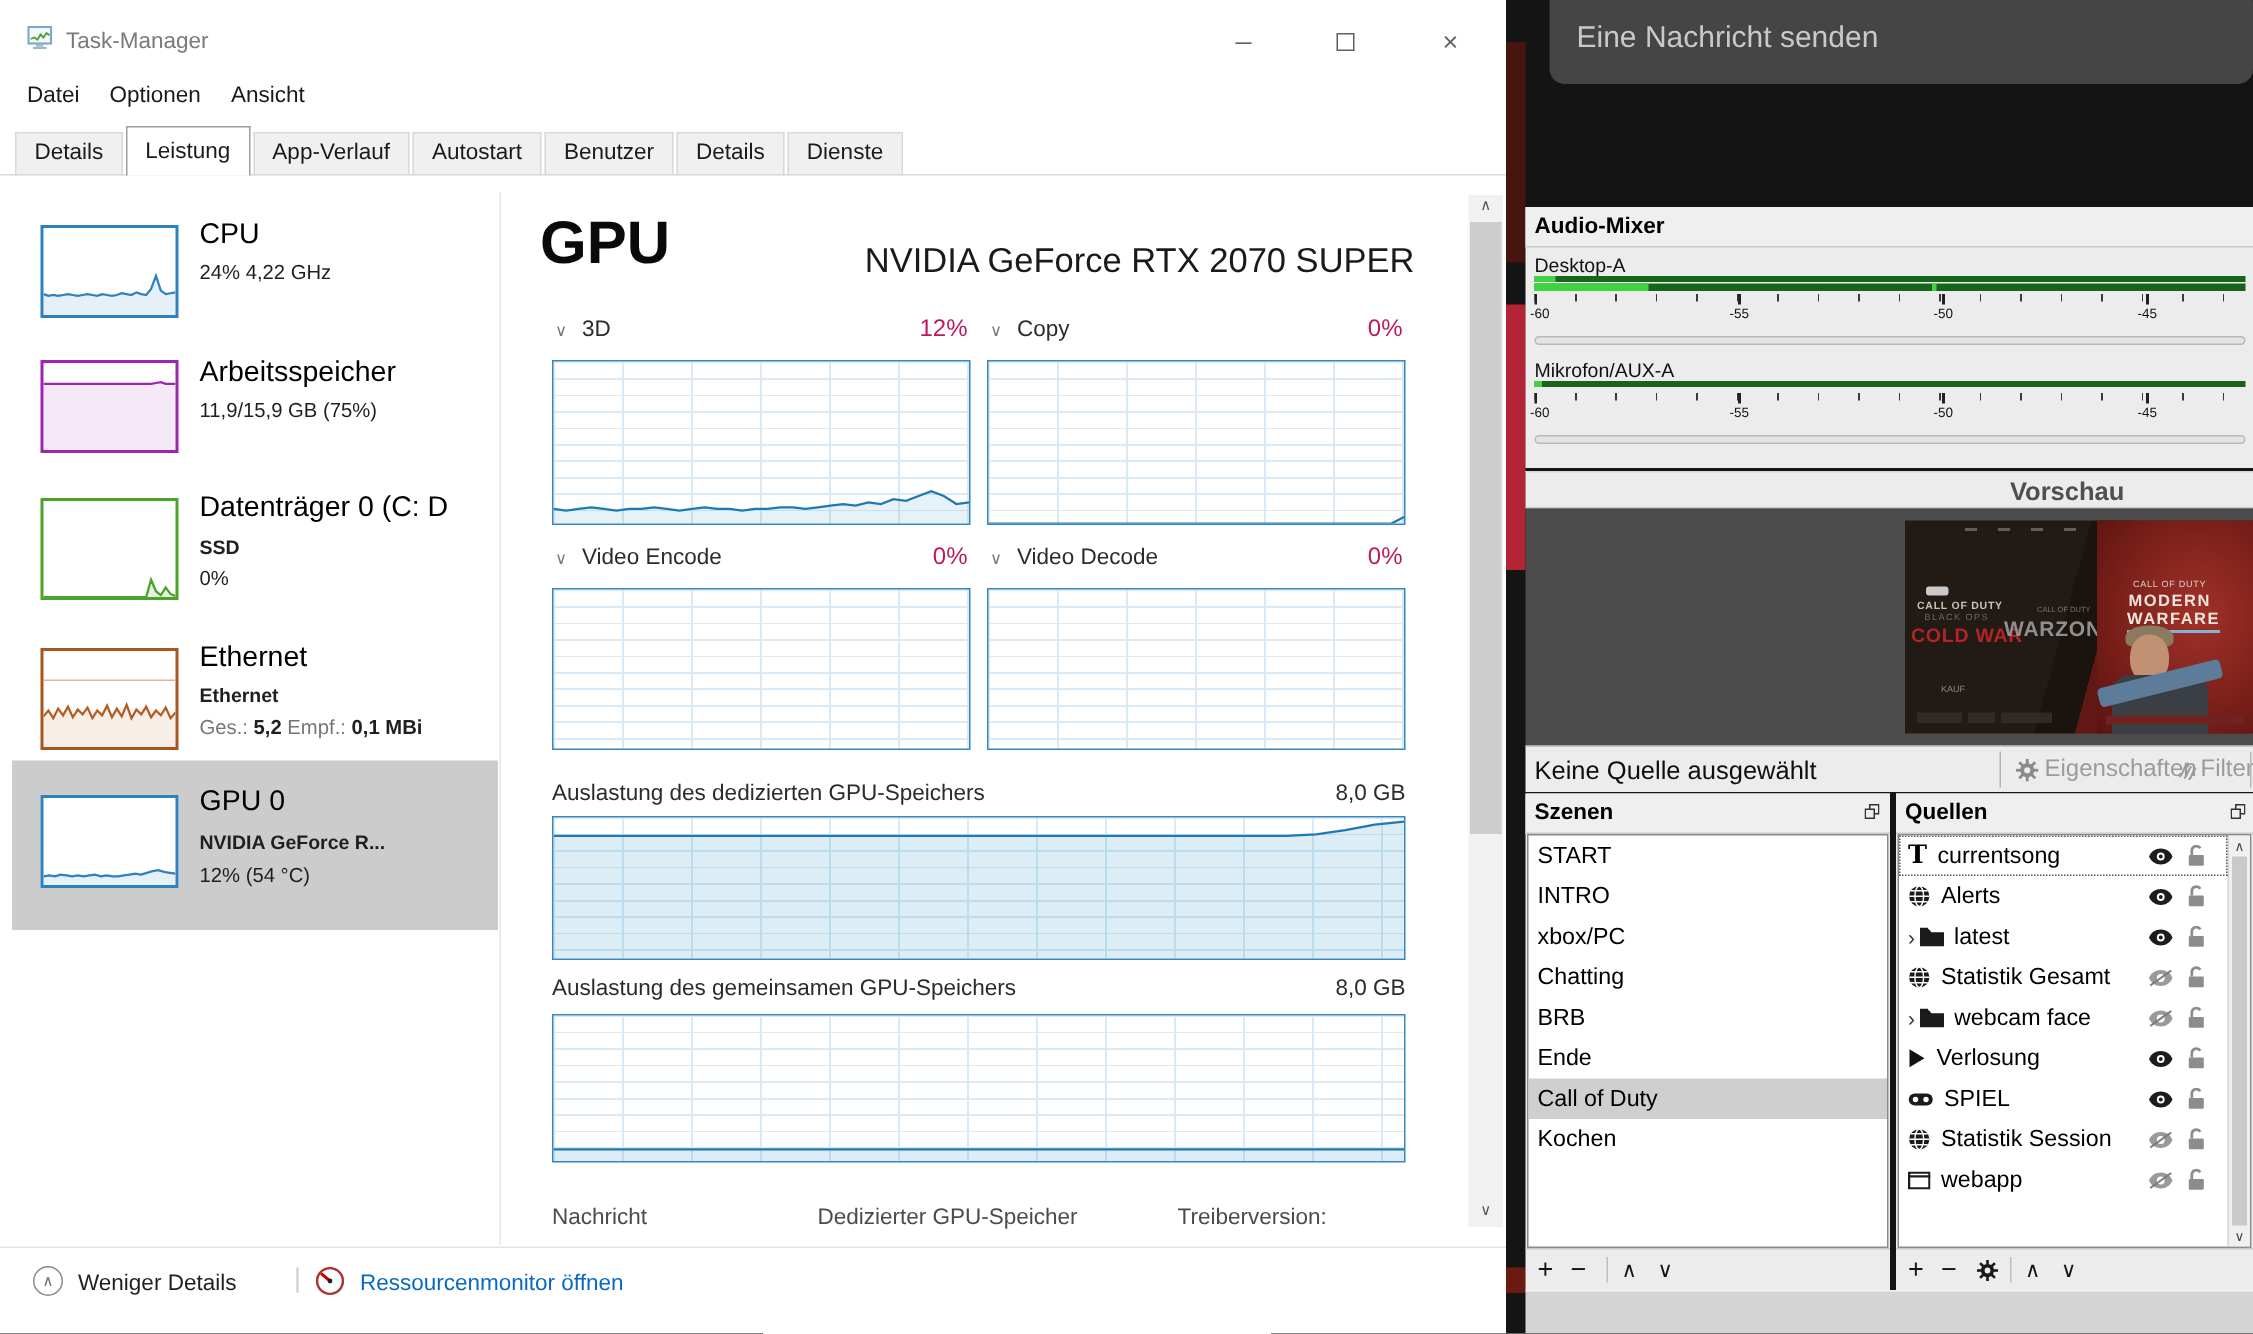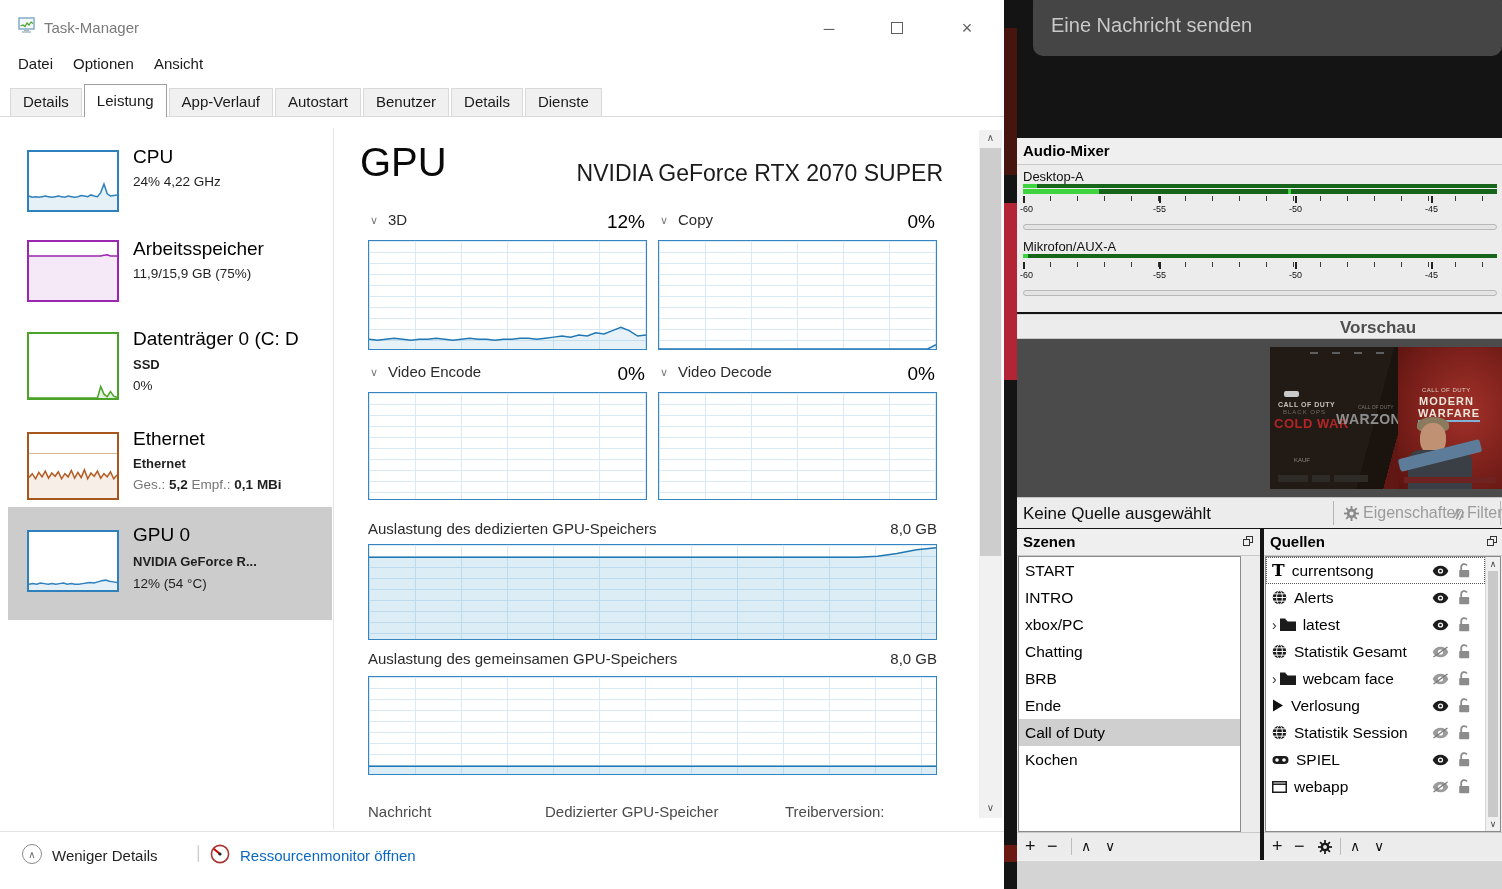--- a/index.html
+++ b/index.html
@@ -18,25 +18,25 @@
   .tab.active{background:#fff;border:1px solid #9f9f9f;border-bottom:none;height:33px;z-index:2;padding-top:7px;}
   .minichart{position:absolute;background:#fff;box-sizing:border-box;}
   .minichart svg{position:absolute;inset:0;}
   .side-title{position:absolute;font-size:19px;color:#000;}
   .side-sub{position:absolute;font-size:13.5px;color:#1f1f1f;}
   .side-sub b{font-weight:700;}
   .gray{color:#767676;}
   .semib{font-weight:700;font-size:13px;color:#1f1f1f;}
   .sel-bg{position:absolute;left:8px;top:507px;width:324px;height:113px;background:#cccccc;}
   .vsep{position:absolute;left:333px;top:128px;width:1px;height:702px;background:#e6e6e6;}
-  .gpu-big{position:absolute;left:360px;top:140px;font-size:40px;font-weight:400;color:#0a0a0a;letter-spacing:0;}
+  .gpu-big{position:absolute;left:360px;top:140px;font-size:40px;font-weight:700;color:#0a0a0a;letter-spacing:0;}
   .gpu-sub{position:absolute;left:500px;top:160px;width:443px;text-align:right;font-size:23px;color:#1a1a1a;}
   .chev{position:absolute;font-size:11px;color:#7a7a7a;}
   .ch-lbl{position:absolute;font-size:15px;color:#2b2b2b;}
-  .ch-val{position:absolute;font-size:19px;color:#000000;text-align:right;width:60px;}
+  .ch-val{position:absolute;font-size:16px;color:#be185d;text-align:right;width:60px;}
   .bigchart{position:absolute;box-sizing:border-box;border:1px solid #3585c2;background-image:
      repeating-linear-gradient(to right,#d9eaf6 0 1px,transparent 1px 46px),
      repeating-linear-gradient(to bottom,#d9eaf6 0 1px,transparent 1px 11px);
      background-color:#fff;}
   .bigchart svg{position:absolute;inset:0;}
   .mem-lbl{position:absolute;font-size:15px;color:#2b2b2b;}
   .mem-val{position:absolute;font-size:15px;color:#2b2b2b;width:97px;text-align:right;}
   .foot-lbl{position:absolute;font-size:15px;color:#4b4b4b;}
   .tm-scroll{position:absolute;left:979px;top:130px;width:23px;height:688px;background:#f1f1f1;}
   .tm-thumb{position:absolute;left:1px;top:18px;width:21px;height:408px;background:#cdcdcd;}
@@ -370,21 +370,21 @@
     </div>
 
     <div class="panel" style="left:13px;top:529px;width:243px;height:331px">
       <div class="panel-hd">
         <span class="t">Szenen</span>
         <svg class="float-ic" style="right:7px" width="10" height="10" viewBox="0 0 10 10">
           <rect x="3.5" y="0.5" width="6" height="6" fill="#efefef" stroke="#333"></rect>
             <rect x="0.5" y="3.5" width="6" height="6" fill="#efefef" stroke="#333"></rect>
         </svg>
       </div>
-      <div class="list" style="width:223px;height:276px">
+      <div class="list" style="width:241px;height:276px">
           <div class="list-row">START</div>
           <div class="list-row">INTRO</div>
           <div class="list-row">xbox/PC</div>
           <div class="list-row">Chatting</div>
           <div class="list-row">BRB</div>
           <div class="list-row">Ende</div>
           <div class="list-row sel">Call of Duty</div>
           <div class="list-row">Kochen</div>
         </div>
       <div class="panel-tb">
@@ -501,47 +501,47 @@
                 <path d="M8.5 0.7C5 0.7 2 2.7 0.7 6c1.3 3.3 4.3 5.3 7.8 5.3s6.5-2 7.8-5.3C15 2.7 12 0.7 8.5 0.7z" fill="#1c1c1c"></path>
                 <circle cx="8.5" cy="6" r="2.6" fill="#fff"></circle>
                 <circle cx="8.5" cy="6" r="1.3" fill="#1c1c1c"></circle>
               </svg>
               <svg class="lock" width="13" height="15" viewBox="0 0 13 15">
                 <path d="M3.2 7V4.2A3.1 3.1 0 0 1 8.9 2.5" fill="none" stroke="#8c8c8c" stroke-width="1.8"></path>
                 <rect x="1.2" y="7" width="10" height="7.2" rx="0.8" fill="#8c8c8c"></rect>
               </svg>
             </div>
             <div class="list-row src-row">
+              <svg class="s-ic" width="17" height="10" viewBox="0 0 17 10">
+                <rect x="0.5" y="1" width="16" height="8" rx="4" fill="#1b1b1b"></rect>
+                <circle cx="5" cy="5" r="1.8" fill="#fff"></circle>
+                <circle cx="12" cy="5" r="1.8" fill="#fff"></circle>
+              </svg>
+              <span class="src-label">SPIEL</span>
+              <svg class="eye" width="17" height="12" viewBox="0 0 17 12">
+                <path d="M8.5 0.7C5 0.7 2 2.7 0.7 6c1.3 3.3 4.3 5.3 7.8 5.3s6.5-2 7.8-5.3C15 2.7 12 0.7 8.5 0.7z" fill="#1c1c1c"></path>
+                <circle cx="8.5" cy="6" r="2.6" fill="#fff"></circle>
+                <circle cx="8.5" cy="6" r="1.3" fill="#1c1c1c"></circle>
+              </svg>
+              <svg class="lock" width="13" height="15" viewBox="0 0 13 15">
+                <path d="M3.2 7V4.2A3.1 3.1 0 0 1 8.9 2.5" fill="none" stroke="#8c8c8c" stroke-width="1.8"></path>
+                <rect x="1.2" y="7" width="10" height="7.2" rx="0.8" fill="#8c8c8c"></rect>
+              </svg>
+            </div>
+            <div class="list-row src-row">
               <svg class="s-ic" width="15" height="15" viewBox="0 0 14 14">
                 <circle cx="7" cy="7" r="6.3" fill="#1b1b1b"></circle>
                 <ellipse cx="7" cy="7" rx="2.7" ry="6.3" fill="none" stroke="#fff" stroke-width="0.9"></ellipse>
                 <path d="M0.7 7h12.6M1.8 3.6h10.4M1.8 10.4h10.4" stroke="#fff" stroke-width="0.9"></path>
               </svg>
               <span class="src-label">Statistik Session</span>
               <svg class="eye" width="17" height="12" viewBox="0 0 17 12">
                 <path d="M8.5 0.7C5 0.7 2 2.7 0.7 6c1.3 3.3 4.3 5.3 7.8 5.3s6.5-2 7.8-5.3C15 2.7 12 0.7 8.5 0.7z" fill="#9a9a9a"></path>
                 <circle cx="8.5" cy="6" r="2.6" fill="#fff"></circle>
                 <line x1="1.5" y1="11" x2="15.5" y2="1" stroke="#7c7c7c" stroke-width="1.4"></line>
-              </svg>
-              <svg class="lock" width="13" height="15" viewBox="0 0 13 15">
-                <path d="M3.2 7V4.2A3.1 3.1 0 0 1 8.9 2.5" fill="none" stroke="#8c8c8c" stroke-width="1.8"></path>
-                <rect x="1.2" y="7" width="10" height="7.2" rx="0.8" fill="#8c8c8c"></rect>
-              </svg>
-            </div>
-            <div class="list-row src-row">
-              <svg class="s-ic" width="17" height="10" viewBox="0 0 17 10">
-                <rect x="0.5" y="1" width="16" height="8" rx="4" fill="#1b1b1b"></rect>
-                <circle cx="5" cy="5" r="1.8" fill="#fff"></circle>
-                <circle cx="12" cy="5" r="1.8" fill="#fff"></circle>
-              </svg>
-              <span class="src-label">SPIEL</span>
-              <svg class="eye" width="17" height="12" viewBox="0 0 17 12">
-                <path d="M8.5 0.7C5 0.7 2 2.7 0.7 6c1.3 3.3 4.3 5.3 7.8 5.3s6.5-2 7.8-5.3C15 2.7 12 0.7 8.5 0.7z" fill="#1c1c1c"></path>
-                <circle cx="8.5" cy="6" r="2.6" fill="#fff"></circle>
-                <circle cx="8.5" cy="6" r="1.3" fill="#1c1c1c"></circle>
               </svg>
               <svg class="lock" width="13" height="15" viewBox="0 0 13 15">
                 <path d="M3.2 7V4.2A3.1 3.1 0 0 1 8.9 2.5" fill="none" stroke="#8c8c8c" stroke-width="1.8"></path>
                 <rect x="1.2" y="7" width="10" height="7.2" rx="0.8" fill="#8c8c8c"></rect>
               </svg>
             </div>
             <div class="list-row src-row">
               <svg class="s-ic" width="15" height="12" viewBox="0 0 15 12">
                 <rect x="0.75" y="0.75" width="13.5" height="10.5" fill="none" stroke="#1b1b1b" stroke-width="1.5"></rect>
                 <path d="M0 3.2h15" stroke="#1b1b1b" stroke-width="1.5"></path>

